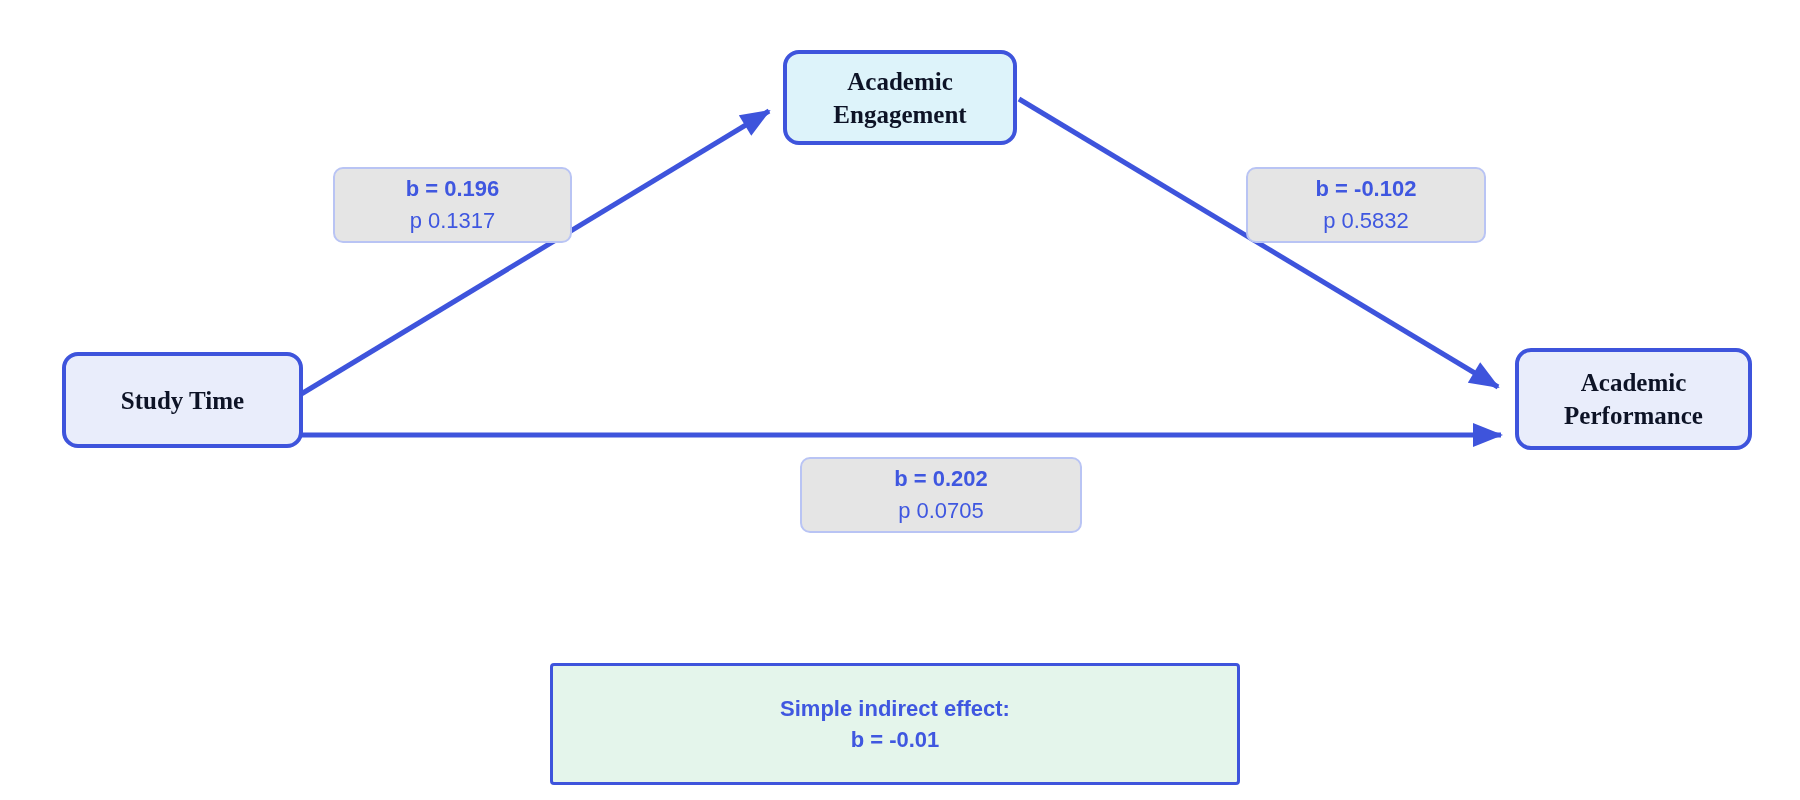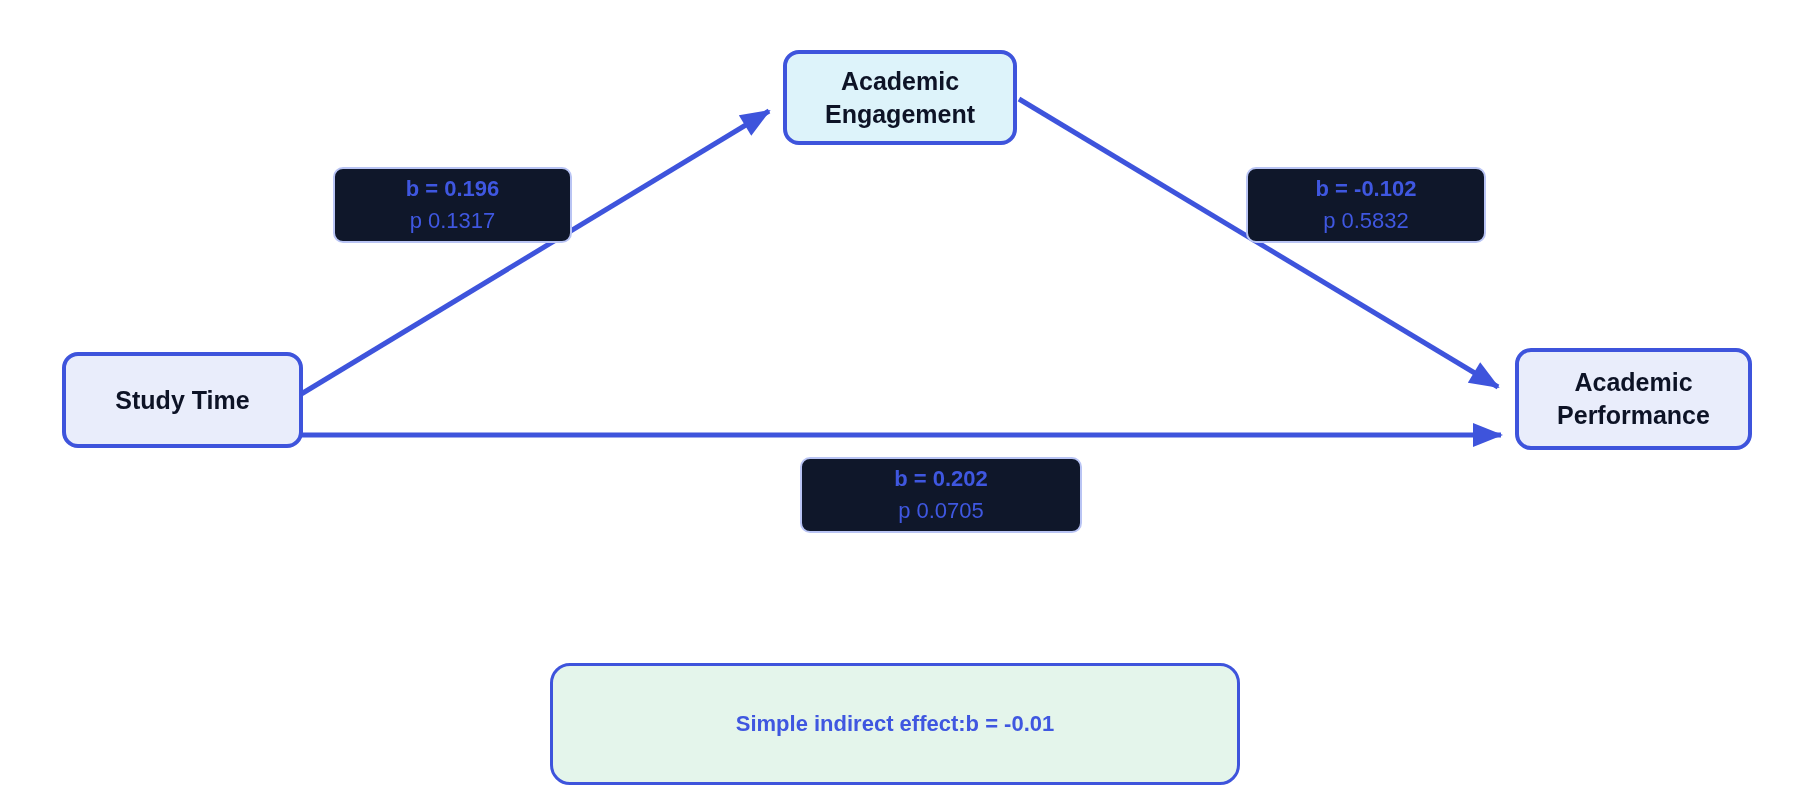--- a/index.html
+++ b/index.html
@@ -21,47 +21,49 @@
     border-radius: 16px;
     display: flex;
     flex-direction: column;
     align-items: center;
     justify-content: center;
     font-weight: bold;
     font-size: 25px;
     line-height: 1.32;
     color: #0d1326;
     text-align: center;
+    font-family: Liberation Serif, serif;
   }
   .node.mediator { background: #ddf3fa; }
 
   .edge-label {
     position: absolute;
     box-sizing: border-box;
-    background: #0f172a;
+    background: #e5e5e5;
     border: 2px solid #b9c4f4;
     border-radius: 10px;
     display: flex;
     flex-direction: column;
     align-items: center;
     justify-content: center;
     color: #3f57e0;
     font-size: 22px;
     line-height: 1.45;
     text-align: center;
   }
   .edge-label .coef { font-weight: bold; }
 
   .result-box {
     position: absolute;
     box-sizing: border-box;
     background: #e4f5eb;
     border: 3px solid #3e54dc;
-    border-radius: 20px;
+    border-radius: 4px;
     display: flex;
+    flex-direction: column;
     align-items: center;
     justify-content: center;
     color: #3f57e0;
     font-size: 22px;
     line-height: 1.42;
     text-align: center;
   }
   .result-box .bold { font-weight: bold; }
   .result-box .ci { font-size: 21px; }
 </style>

